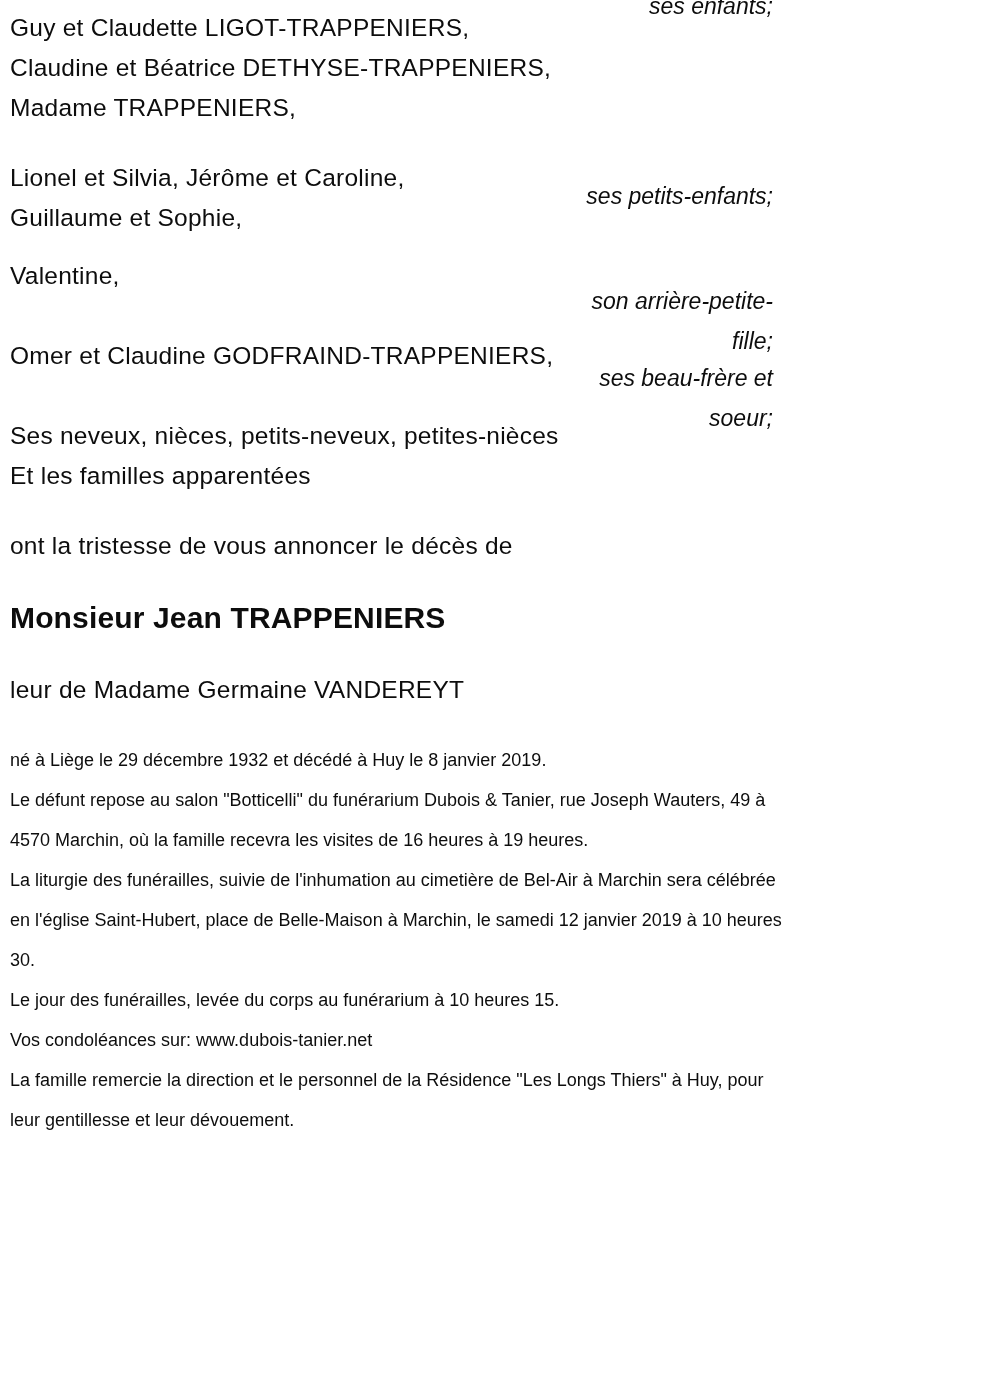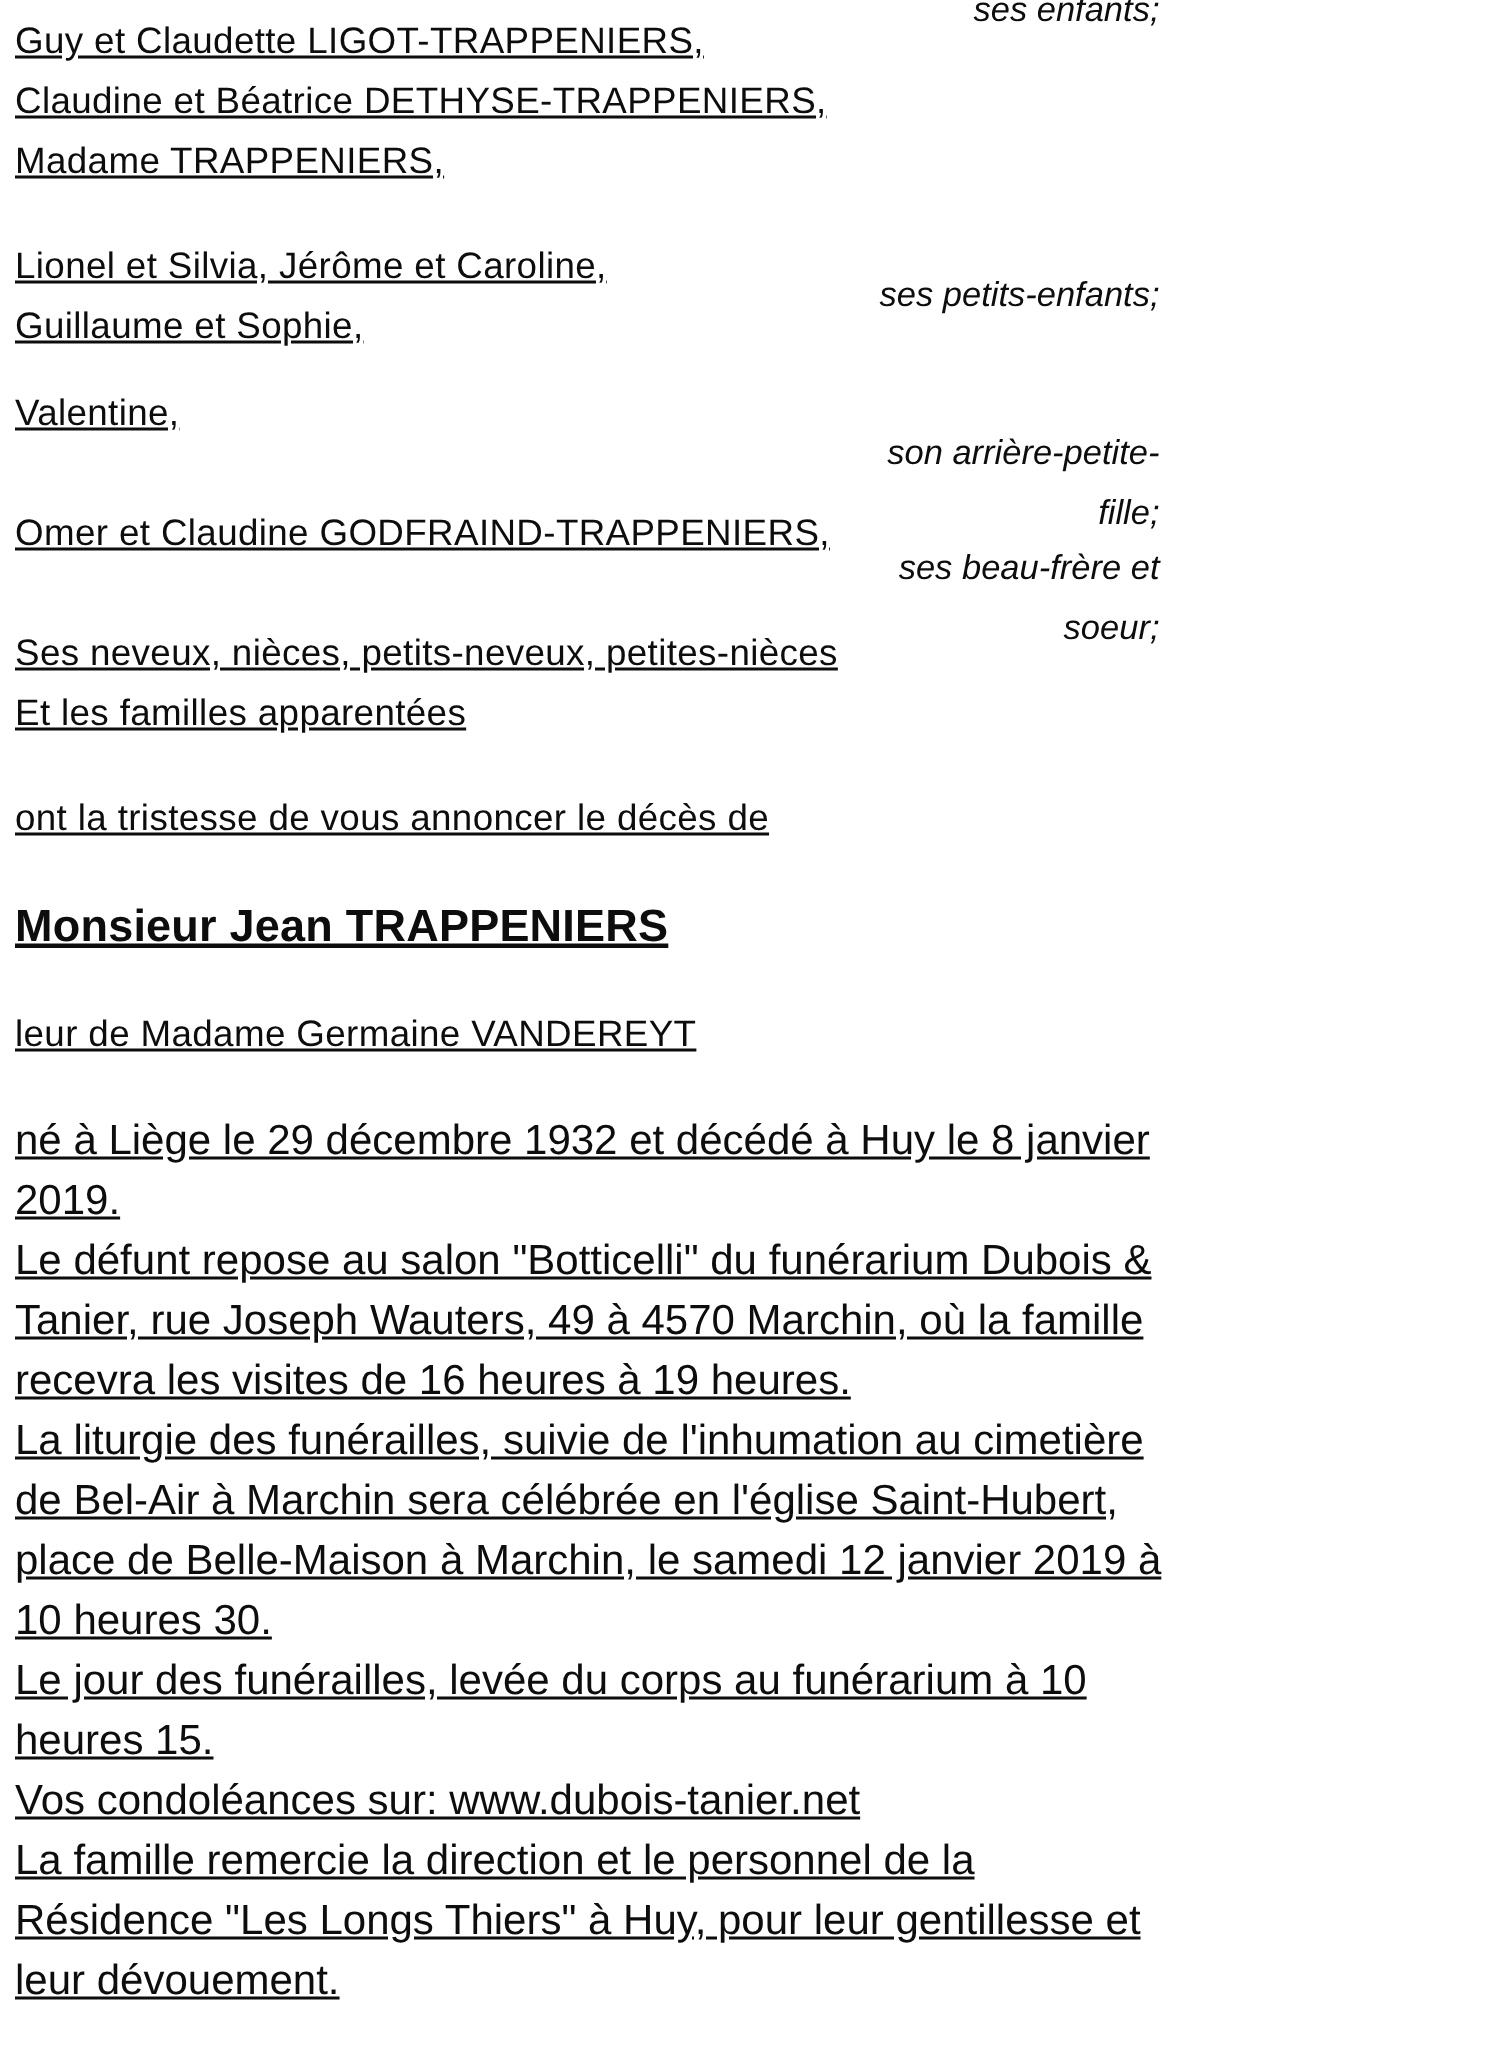--- a/index.html
+++ b/index.html
@@ -15,21 +15,20 @@
     color: #0d0d0d;
     -webkit-font-smoothing: antialiased;
   }
   .page {
     position: relative;
     width: 793px;
     height: 1378px;
     box-sizing: border-box;
     padding: 8px 10px 0 10px;
     overflow: hidden;
-    text-decoration: underline;
   }
 
   
   .block {
     position: relative;
     font-size: 24.5px;
     line-height: 40px;
     letter-spacing: 0.01em;
     font-weight: 400;
   }
@@ -59,21 +58,21 @@
   
   .deceased-name {
     font-size: 30px;
     line-height: 44px;
     font-weight: 700;
     letter-spacing: 0.005em;
   }
 
   
   .para {
-    font-size: 28px;
+    font-size: 18px;
     line-height: 40px;
     max-width: 982px;
     font-weight: 400;
     text-align: left;
     margin: 0;
   }
 
   
   .sec { position: relative; }
 </style>

